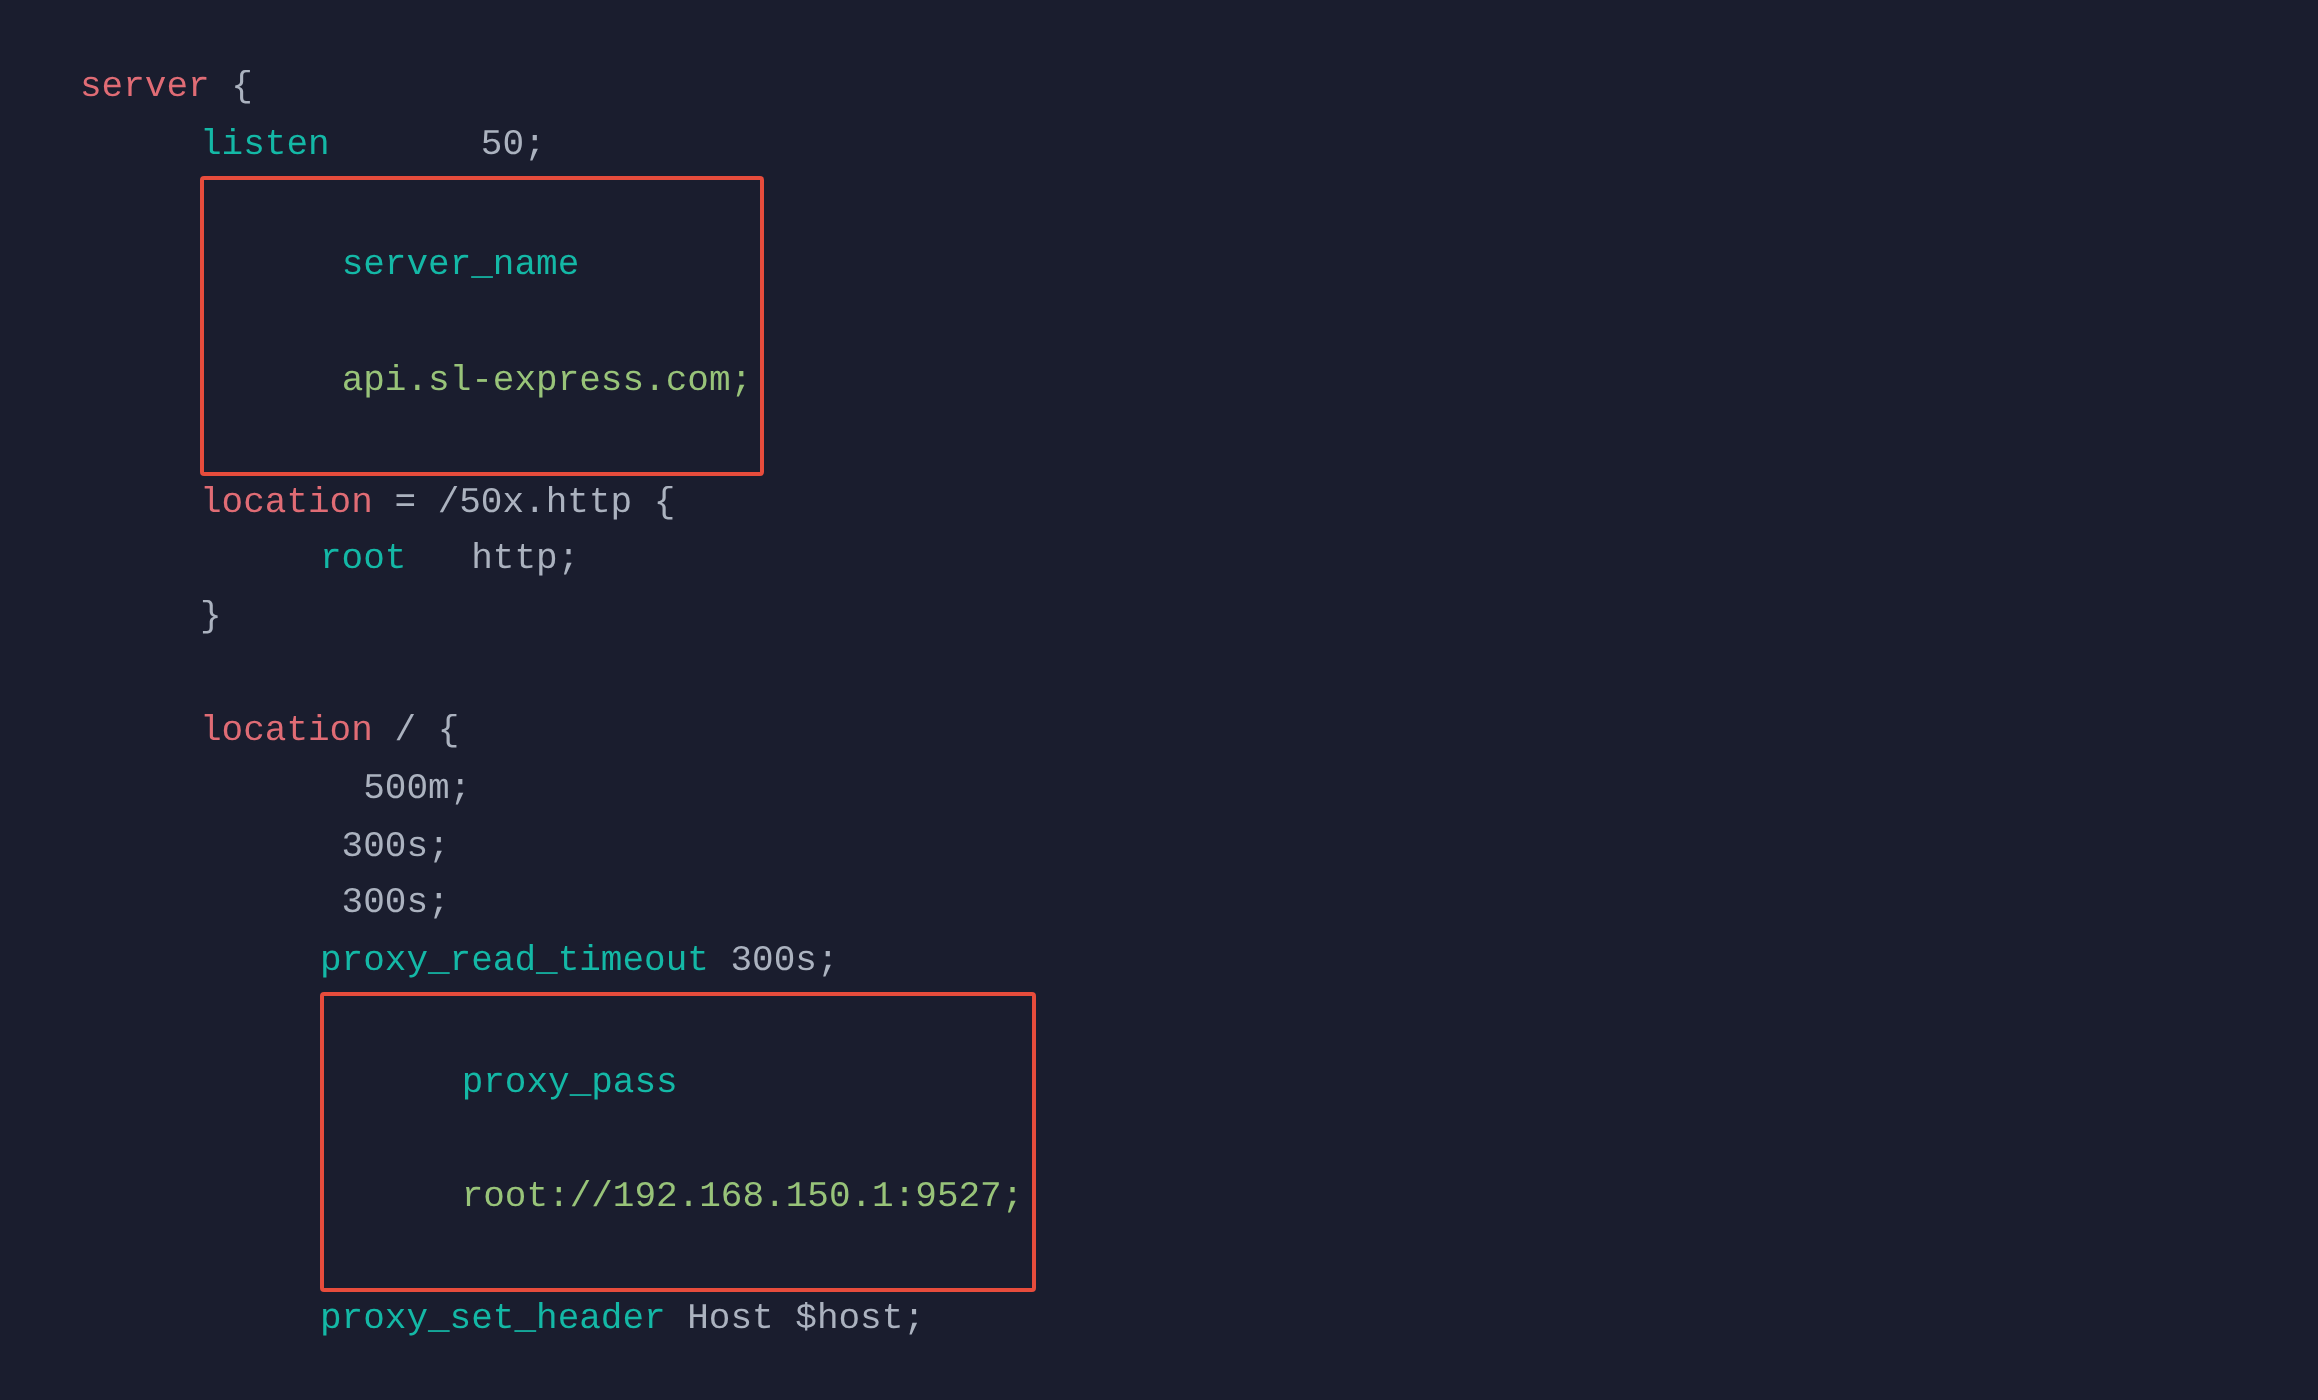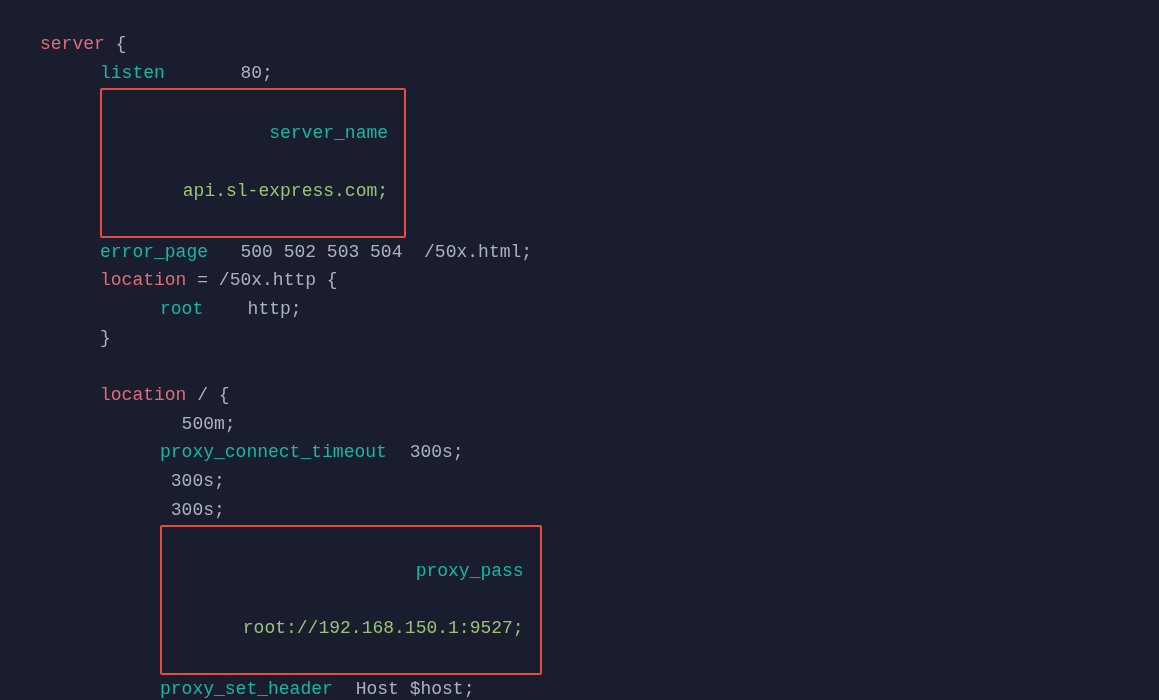--- a/index.html
+++ b/index.html
@@ -1,19 +1,18 @@
 <!DOCTYPE html>
 <html><head>
   <meta charset="utf-8">
   <style>
     * {
       margin: 0;
       padding: 0;
       box-sizing: border-box;
-      text-align: right;
     }
 
     body {
       background-color: #1a1d2e;
       width: 1159px;
       height: 700px;
       overflow: hidden;
       font-family: 'Courier New', Courier, monospace;
       font-size: 18px;
       line-height: 1.6;
@@ -49,64 +48,59 @@
       color: #14b8a6;
     }
 
     .punctuation {
       color: #abb2bf;
     }
 
     .highlighted-box {
       display: inline;
       border: 2px solid #e74c3c;
-      padding: 1px 16px;
+      padding: 1px 4px;
       border-radius: 2px;
     }
 
     .indent1 {
       padding-left: 60px;
     }
 
     .indent2 {
       padding-left: 120px;
-      gap: 12px;
     }
 
     .blank-line {
       height: 28px;
     }
   </style>
 </head>
 <body>
 
 <div class="code-container">
 
   <div class="code-line">
     <span class="keyword">server</span>
     <span class="punctuation"> {</span>
   </div>
 
   <div class="code-line indent1">
     <span class="directive">listen</span>
-    <span class="value">       80;</span>
+    <span class="value">       50;</span>
   </div>
 
   <div class="code-line indent1">
     <span class="highlighted-box">
       <span class="directive">server_name</span>
       <span class="value">  </span>
       <span class="string">api.sl-express.com;</span>
     </span>
   </div>
 
-  <div class="code-line indent1">
-    <span class="directive">error_page</span>
-    <span class="value">   500 502 503 504  /50x.html;</span>
-  </div>
 
   <div class="code-line indent1">
     <span class="keyword">location</span>
     <span class="value"> = /50x.http {</span>
   </div>
 
   <div class="code-line indent2">
     <span class="directive">root</span>
     <span class="value">   http;</span>
   </div>
@@ -120,29 +114,29 @@
   <div class="code-line indent1">
     <span class="keyword">location</span>
     <span class="value"> / {</span>
   </div>
 
   <div class="code-line indent2">
     <span class="value">  500m;</span>
   </div>
 
   <div class="code-line indent2">
-    <span class="directive">proxy_connect_timeout</span>
     <span class="value"> 300s;</span>
   </div>
 
   <div class="code-line indent2">
     <span class="value"> 300s;</span>
   </div>
 
   <div class="code-line indent2">
+    <span class="directive">proxy_read_timeout</span>
     <span class="value"> 300s;</span>
   </div>
 
   <div class="code-line indent2">
     <span class="highlighted-box">
       <span class="directive">proxy_pass</span>
       <span class="value"> </span>
       <span class="string">root://192.168.150.1:9527;</span>
     </span>
   </div>

